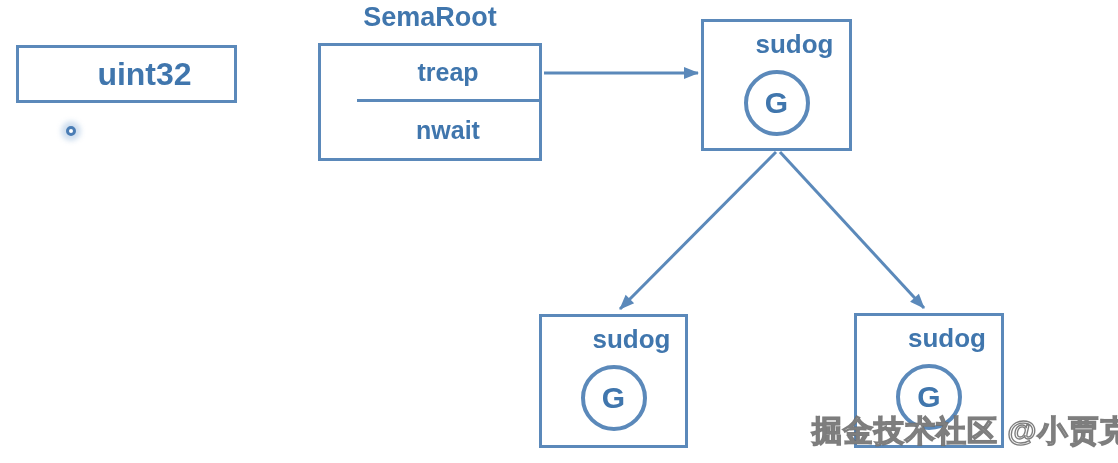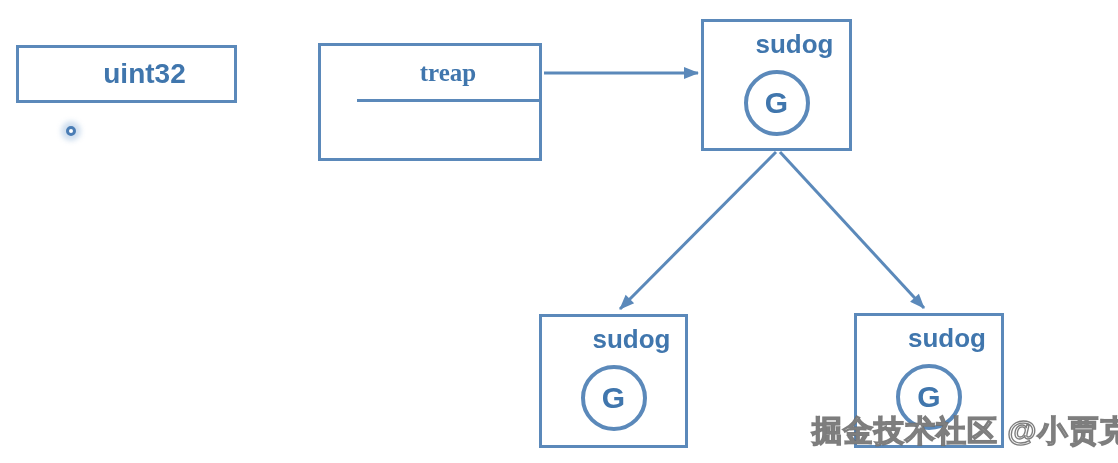--- a/index.html
+++ b/index.html
@@ -18,21 +18,21 @@
   
   .blue-border { border: 3px solid #5b89ba; padding-left: 36px; }
   .blue-text   { color: #4076ad; font-weight: bold; }
 
   
   .uint32-box {
     position: absolute; left: 16px; top: 45px;
     width: 221px; height: 58px;
     background: #ffffff;
     display: flex; align-items: center; justify-content: center;
-    font-size: 28px; z-index: 2;
+    font-size: 32px; z-index: 2;
   }
 
   
   .pointer-dot {
     position: absolute; left: 66px; top: 126px;
     width: 10px; height: 10px;
     border: 3px solid #4a7db5; border-radius: 50%;
     background: #ffffff;
     box-shadow: 0 0 5px 5px rgba(150, 185, 220, 0.45);
     z-index: 2;
@@ -51,21 +51,21 @@
   .semaroot-table {
     position: absolute; left: 318px; top: 43px;
     width: 224px; height: 118px;
     background: #ffffff; z-index: 2;
   }
   .struct-row {
     height: 56px;
     display: flex; align-items: center; justify-content: center;
     font-size: 25px;
   }
-  .struct-row.first { border-bottom: 3px solid #5b89ba; font-family: Liberation Serif, serif; }
+  .struct-row.first { border-bottom: 3px solid #5b89ba; }
 
   
   .sudog-node {
     position: absolute;
     background: #ffffff; z-index: 2;
   }
   .node-root  { left: 701px; top: 19px;  width: 151px; height: 132px; }
   .node-left  { left: 539px; top: 314px; width: 149px; height: 134px; }
   .node-right { left: 854px; top: 313px; width: 150px; height: 135px; }
   .sudog-label {
@@ -104,24 +104,28 @@
 <body>
 
 <div class="canvas">
 
   <div class="uint32-box blue-border blue-text">
     <span>uint32</span>
   </div>
 
   <div class="pointer-dot"></div>
 
+  <div class="semaroot-title blue-text">SemaRoot</div>
 
   <div class="semaroot-table blue-border">
     <div class="struct-row first blue-text">
       <span>treap</span>
+    </div>
+    <div class="struct-row blue-text">
+      <span>nwait</span>
     </div>
   </div>
 
   <div class="sudog-node node-root blue-border">
     <div class="sudog-label blue-text">sudog</div>
     <div class="g-circle blue-text">
       <span>G</span>
     </div>
   </div>
 

